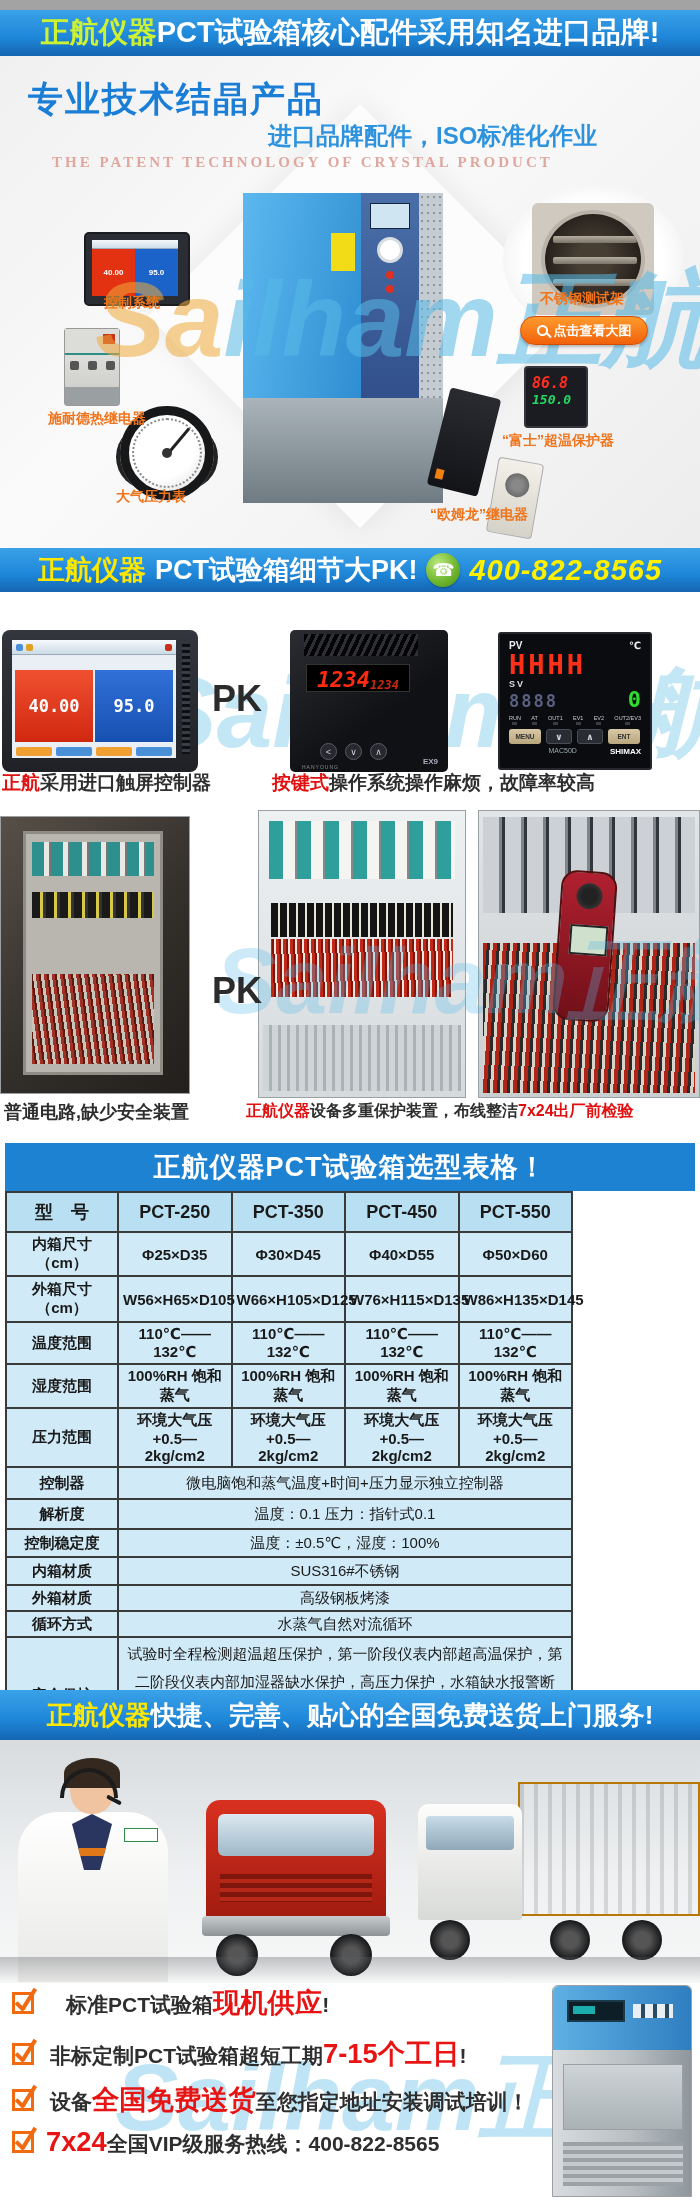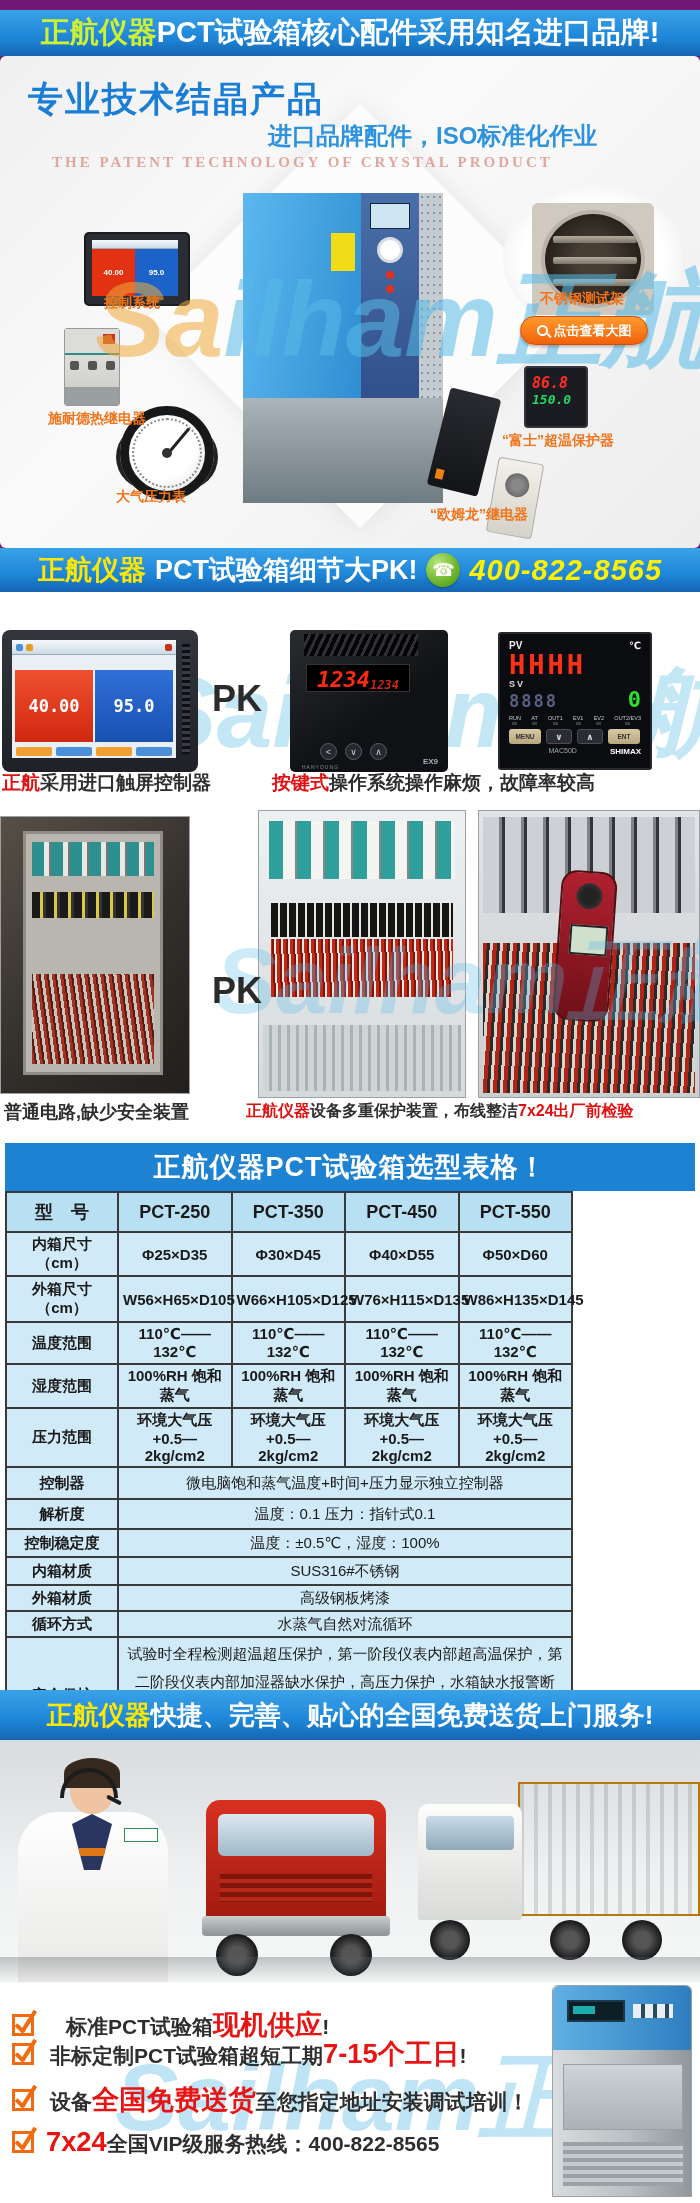--- a/index.html
+++ b/index.html
@@ -1,35 +1,35 @@
 <!DOCTYPE html>
 <html><head>
 <meta charset="utf-8">
 <style>
   html,body{margin:0;padding:0;background:#fff;}
   *{box-sizing:border-box;}
   body{font-family:"Liberation Sans","DejaVu Sans",sans-serif;}
-  #page{position:relative;width:700px;height:2203px;margin:0 auto;background:#701a75;overflow:hidden;}
+  #page{position:relative;width:700px;height:2203px;margin:0 auto;background:#a3a3a3;overflow:hidden;}
 
   
   .banner{position:absolute;left:0;width:700px;display:flex;align-items:center;justify-content:center;
           background:linear-gradient(180deg,#3aa2e8 0%,#1e86d8 60%,#1565b2 100%);white-space:nowrap;}
   .banner1{top:10px;height:46px;font-size:29px;font-weight:bold;}
   .banner2{top:548px;height:44px;font-size:27px;font-weight:bold;gap:9px;}
   .banner3{top:1690px;height:50px;font-size:26px;font-weight:bold;}
   .brand-green{color:#ccf233;}
   .brand-yellow{color:#ffe800;}
   .banner .btext{color:#fff;}
   .phone-badge{width:34px;height:34px;border-radius:50%;background:radial-gradient(circle at 35% 30%,#b8e87a,#6cb32c 60%,#4c8f18);
                display:flex;align-items:center;justify-content:center;color:#fff;font-size:18px;box-shadow:0 1px 2px rgba(0,0,0,.3);}
   .phone-num{color:#fff000;font-style:italic;font-size:29px;font-weight:bold;letter-spacing:1px;}
 
   
   .intro{position:absolute;left:0;top:56px;width:700px;height:492px;overflow:hidden;
-         background:linear-gradient(135deg,#f0f0f0 0%,#fafafa 40%,#ededed 100%);border-radius:6px;}
+         background:linear-gradient(135deg,#f0f0f0 0%,#fafafa 40%,#ededed 100%);}
   .intro::before{content:'';position:absolute;left:210px;top:110px;width:300px;height:300px;background:#fcfcfc;
                  transform:rotate(45deg);box-shadow:0 0 30px rgba(0,0,0,.08);}
   .intro-title{position:absolute;left:28px;top:20px;font-size:35px;font-weight:bold;color:#1b7ed6;letter-spacing:2px;}
   .intro-sub{position:absolute;left:268px;top:64px;font-size:24px;font-weight:bold;color:#2e93df;}
   .intro-en{position:absolute;left:52px;top:98px;font-size:15px;font-family:"Liberation Serif","DejaVu Serif",serif;
             color:#dfa79e;letter-spacing:3px;font-weight:bold;}
   .watermark{position:absolute;font-weight:bold;font-style:italic;pointer-events:none;white-space:nowrap;}
   .wm-intro{left:95px;top:195px;font-size:105px;opacity:.55;z-index:5;}
   .wm-blue{color:#58bbe8;} .wm-orange{color:#f0aa3c;}
 
@@ -253,21 +253,21 @@
   .ty-cab{position:absolute;left:18px;top:28px;width:104px;height:116px;border-radius:10px 10px 3px 3px;
           background:linear-gradient(#fdfdfb,#d8dad8);}
   .ty-glass{position:absolute;left:26px;top:40px;width:88px;height:34px;border-radius:4px;background:linear-gradient(#c8dcE8,#8fa8b8);}
   .ty-wheel{position:absolute;top:144px;width:40px;height:40px;border-radius:50%;background:radial-gradient(#555 28%,#17181a 70%);}
   .ground{position:absolute;left:0;bottom:0;width:700px;height:26px;background:linear-gradient(rgba(90,95,100,.35),rgba(90,95,100,0));}
 
   
   .checksec{position:absolute;left:0;top:1983px;width:700px;height:220px;background:#fff;overflow:hidden;}
   .wm-check{left:115px;top:52px;font-size:95px;opacity:.38;z-index:1;}
   .chk-item{position:absolute;left:12px;display:flex;align-items:center;gap:16px;z-index:3;white-space:nowrap;}
-  .chk1{top:24px;gap:32px;} .chk2{top:53px;} .chk3{top:99px;} .chk4{top:143px;gap:12px;}
+  .chk1{top:2px;gap:32px;} .chk2{top:53px;} .chk3{top:99px;} .chk4{top:143px;gap:12px;}
   .chk-box{width:22px;height:22px;border:3px solid #f26a10;position:relative;flex:0 0 auto;background:#fff;}
   .chk-box::before{content:'';position:absolute;width:4px;height:11px;background:#f26a10;transform:rotate(-45deg);left:3px;top:6px;}
   .chk-box::after{content:'';position:absolute;width:4px;height:24px;background:#f26a10;transform:rotate(32deg);left:12px;top:-8px;}
   .chk-text{font-size:21px;font-weight:bold;color:#1a1a1a;display:flex;align-items:baseline;}
   .machine{position:absolute;left:552px;top:2px;width:140px;height:212px;z-index:2;
            background:linear-gradient(90deg,#d8dcde 0%,#b9bfc3 55%,#8f979c 100%);border-radius:6px 6px 0 0;border:1px solid #9aa0a4;}
   .m-top{position:absolute;left:0;top:0;width:100%;height:64px;border-radius:6px 6px 0 0;
          background:linear-gradient(90deg,#5fb0e4,#2f7ec0);}
   .m-disp{position:absolute;left:14px;top:14px;width:58px;height:22px;background:#0e1e26;border:2px solid #1a3a4c;}
   .m-disp::after{content:'';position:absolute;left:4px;top:4px;width:22px;height:8px;background:#1fd0d0;opacity:.8;}

